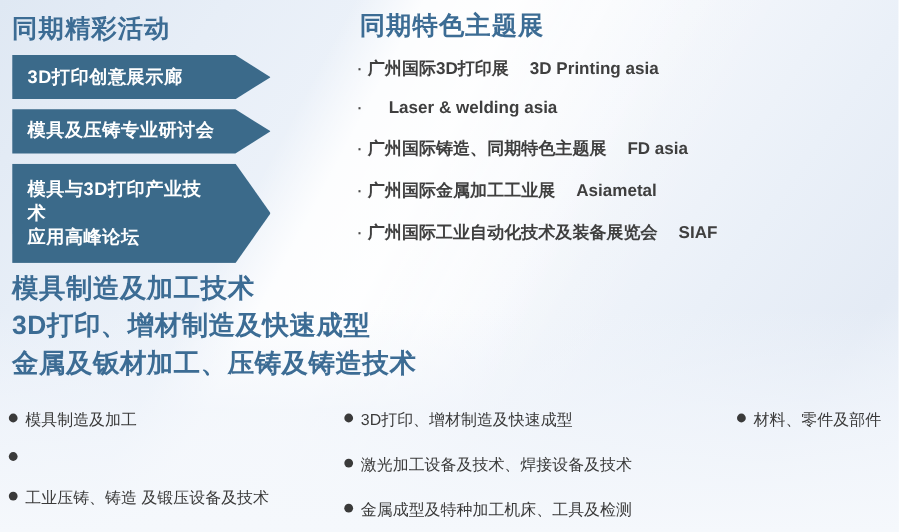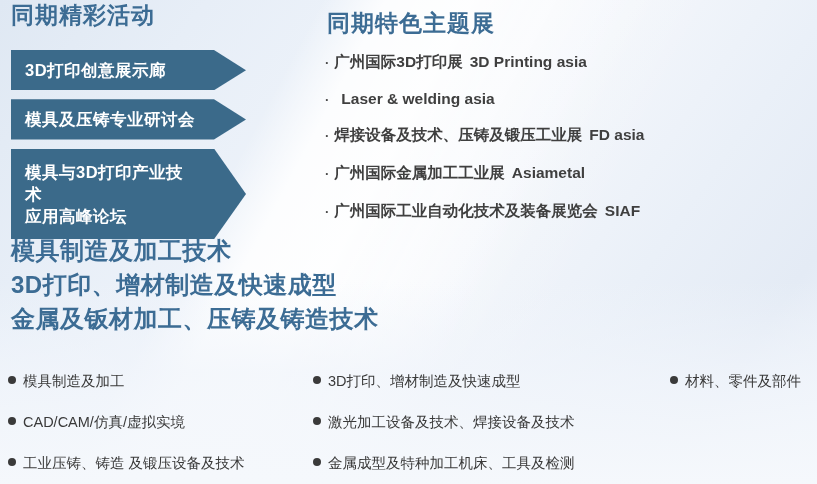--- a/index.html
+++ b/index.html
@@ -63,21 +63,21 @@
 
   
   .sec-title {
     position: absolute;
     font-size: 23px;
     font-weight: bold;
     color: #3c6c94;
     letter-spacing: 1px;
     white-space: nowrap;
   }
-  #title-left  { left: 11px;  top: 0; }
+  #title-left  { left: 11px;  top: 11px; }
   #title-right { left: 327px; top: 8px; }
 
   
   .banner-stack {
     position: absolute;
     left: 11px;
     top: 50px;
     width: 250px;
   }
   .banner {
@@ -114,27 +114,27 @@
     margin-bottom: 17px;
     white-space: nowrap;
   }
   .theme-dot {
     color: #4a4a4a;
     font-size: 13px;
     margin-right: 5px;
     line-height: 1;
   }
   .theme-cn { color: #3f3f3f; }
-  .theme-en { color: #3f3f3f; margin-left: 7px; }
+  .theme-en { color: #3f3f3f; margin-left: 19px; }
 
   
   .headline {
     position: absolute;
     left: 11px;
-    top: 234px;
+    top: 246px;
   }
   .headline .hl {
     font-size: 24px;
     font-weight: bold;
     color: #3c6c94;
     letter-spacing: 0.5px;
     line-height: 1.42;
     white-space: nowrap;
   }
 
@@ -198,21 +198,21 @@
         <span class="theme-dot">·</span>
         <span class="theme-cn">广州国际3D打印展</span>
         <span class="theme-en">3D Printing asia</span>
       </div>
       <div class="theme-item">
         <span class="theme-dot">·</span>
         <span class="theme-en">Laser &amp; welding asia</span>
       </div>
       <div class="theme-item">
         <span class="theme-dot">·</span>
-        <span class="theme-cn">焊接设备及技术、压铸及锻压工业展</span>
+        <span class="theme-cn">广州国际铸造、同期特色主题展</span>
         <span class="theme-en">FD asia</span>
       </div>
       <div class="theme-item">
         <span class="theme-dot">·</span>
         <span class="theme-cn">广州国际金属加工工业展</span>
         <span class="theme-en">Asiametal</span>
       </div>
       <div class="theme-item">
         <span class="theme-dot">·</span>
         <span class="theme-cn">广州国际工业自动化技术及装备展览会</span>
@@ -228,21 +228,20 @@
 
     <div class="cats">
 
       <div class="cat-col" id="cat-col-1">
         <div class="cat-item">
           <span class="cat-bullet"></span>
           <span>模具制造及加工</span>
         </div>
         <div class="cat-item">
           <span class="cat-bullet"></span>
-          <span>CAD/CAM/仿真/虚拟实境</span>
         </div>
         <div class="cat-item">
           <span class="cat-bullet"></span>
           <span>工业压铸、铸造 及锻压设备及技术</span>
         </div>
       </div>
 
       <div class="cat-col" id="cat-col-2">
         <div class="cat-item">
           <span class="cat-bullet"></span>

